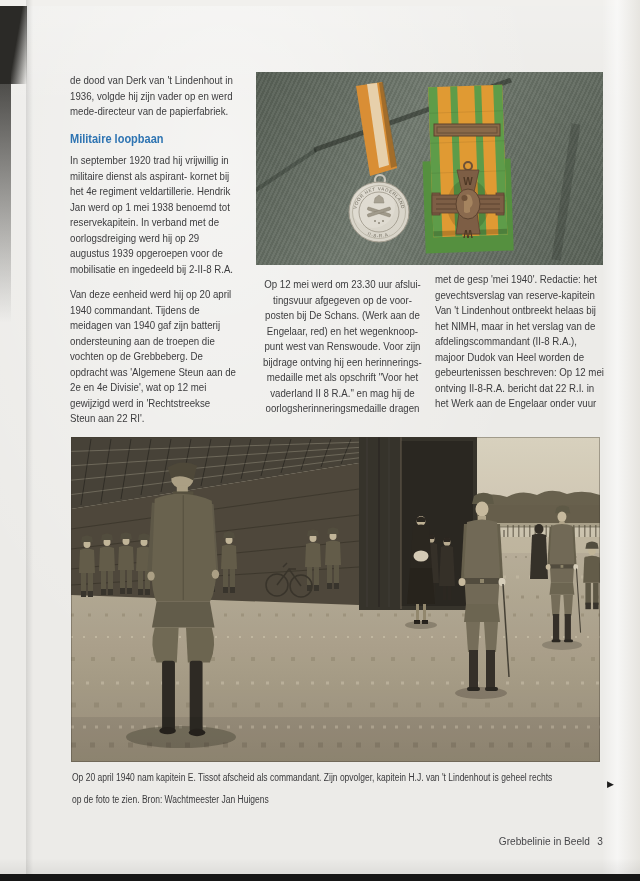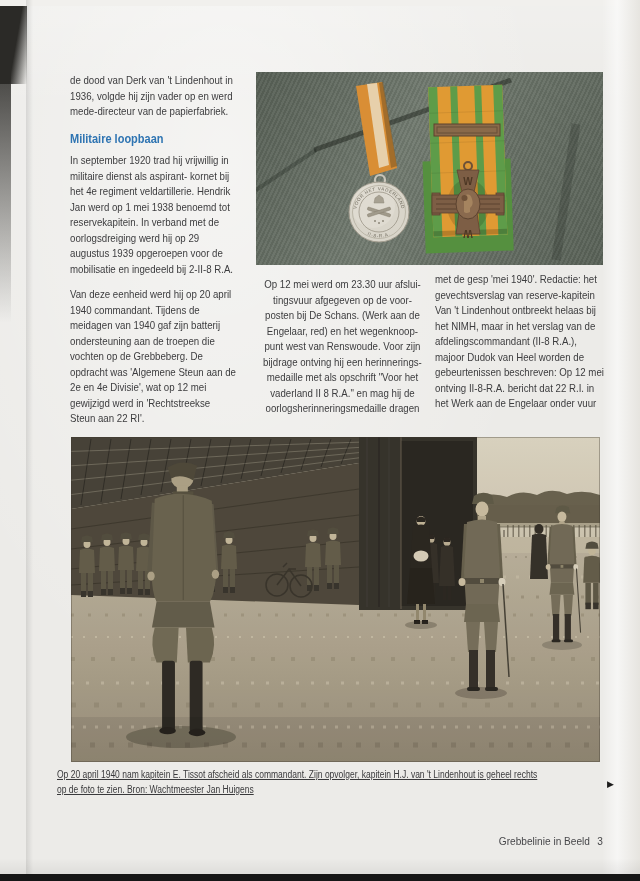--- a/index.html
+++ b/index.html
@@ -44,22 +44,22 @@
     background:
       linear-gradient(115deg, rgba(0,0,0,.14), rgba(255,255,255,.07) 42%, rgba(0,0,0,.12)),
       repeating-linear-gradient(115deg, rgba(255,255,255,.05) 0 2px, rgba(0,0,0,.06) 2px 4px),
       #667064;}
   #medals svg{position:absolute;inset:0;}
 
   
   #photo{position:absolute;left:71px;top:437px;width:529px;height:325px;background:#C9C1AB;}
   #photo svg{display:block;}
 
-  #caption{position:absolute;left:57px;top:767px;width:525px;font-size:10px;
-    line-height:15px;color:var(--caption-text);text-decoration:underline;}
+  #caption{position:absolute;left:72px;top:767px;width:525px;font-size:10px;
+    line-height:22px;color:var(--caption-text);}
   #caption .cond{transform:scaleX(.85);transform-origin:0 0;width:117.6%;}
 
   #footer{position:absolute;left:380px;top:835px;width:223px;text-align:right;
     font-size:11px;color:var(--footer-text);transform:scaleX(.92);transform-origin:100% 0;}
   #footer .pagenum{margin-left:8px;}
   #nav-arrow{position:absolute;left:607px;top:780px;font-size:9px;color:#1c1c1c;line-height:9px;}
 </style>
 </head>
 <body>
 

